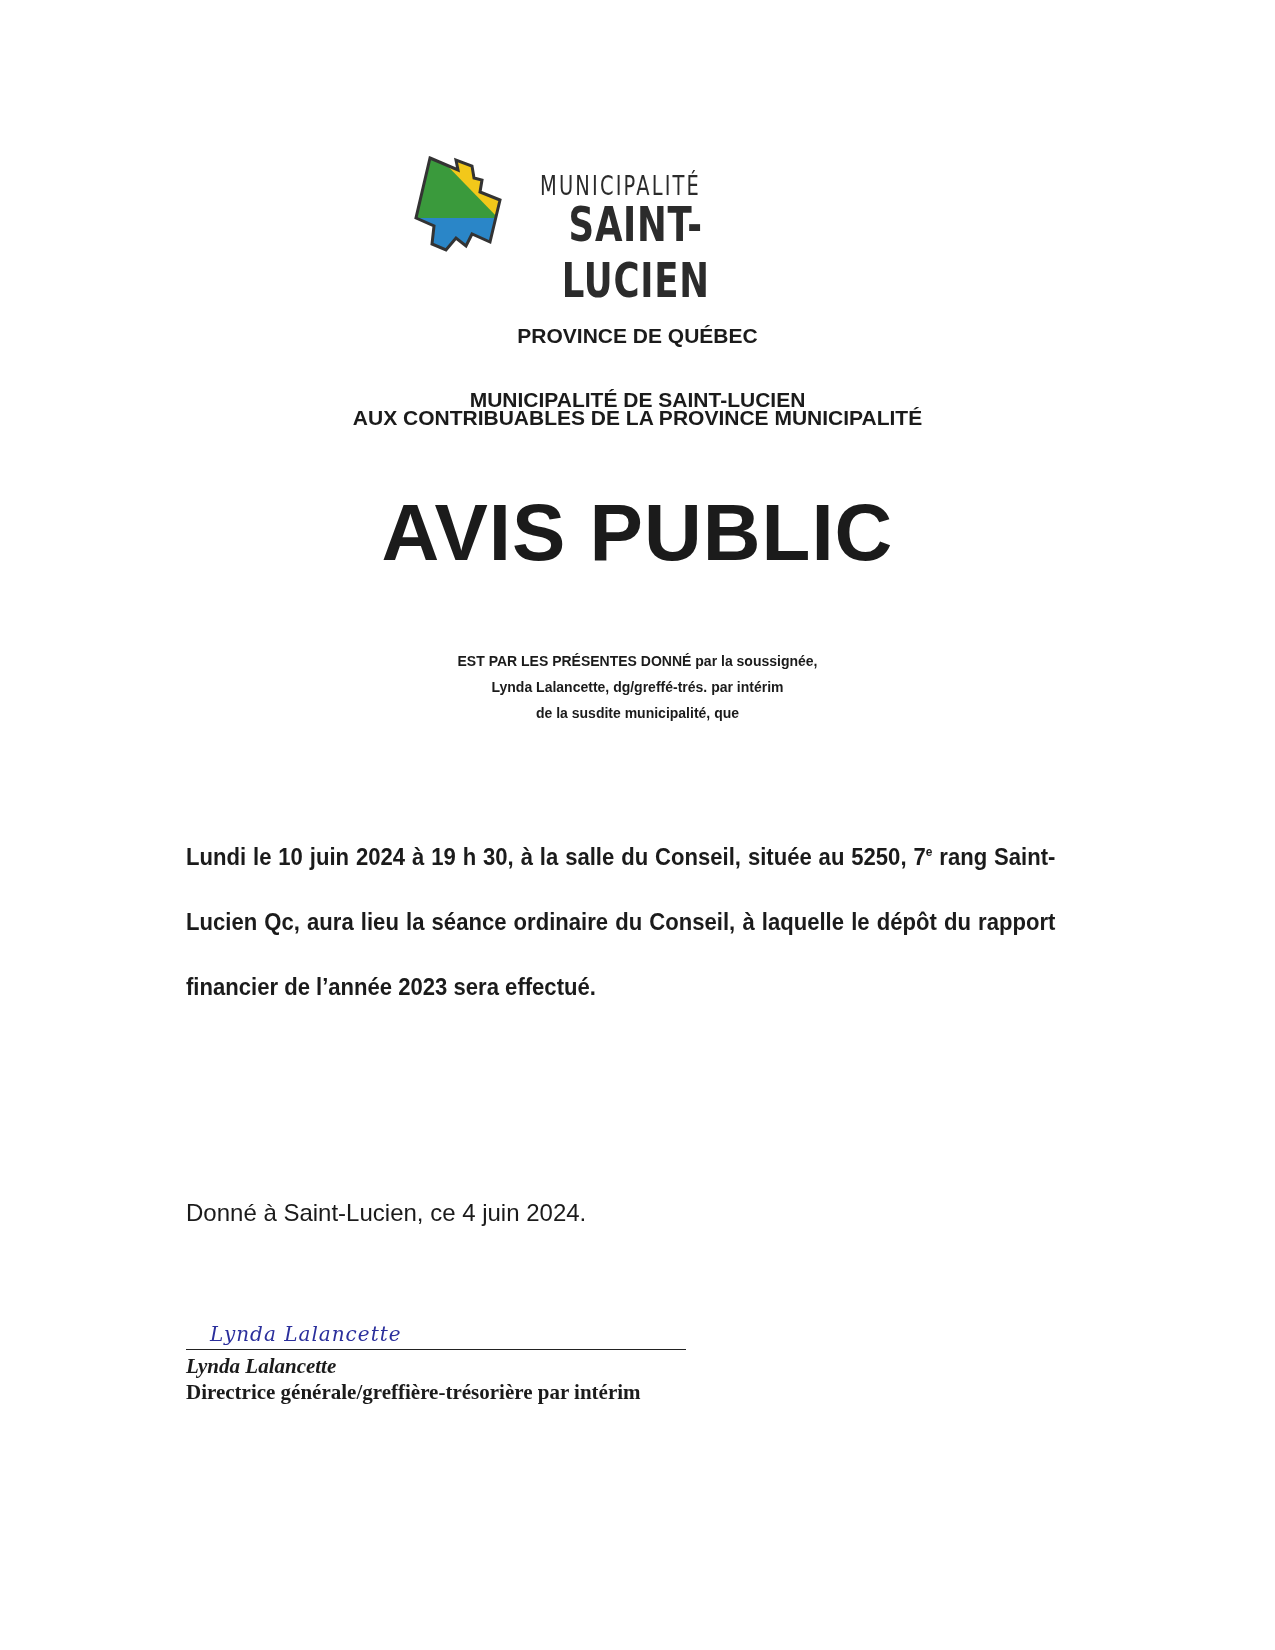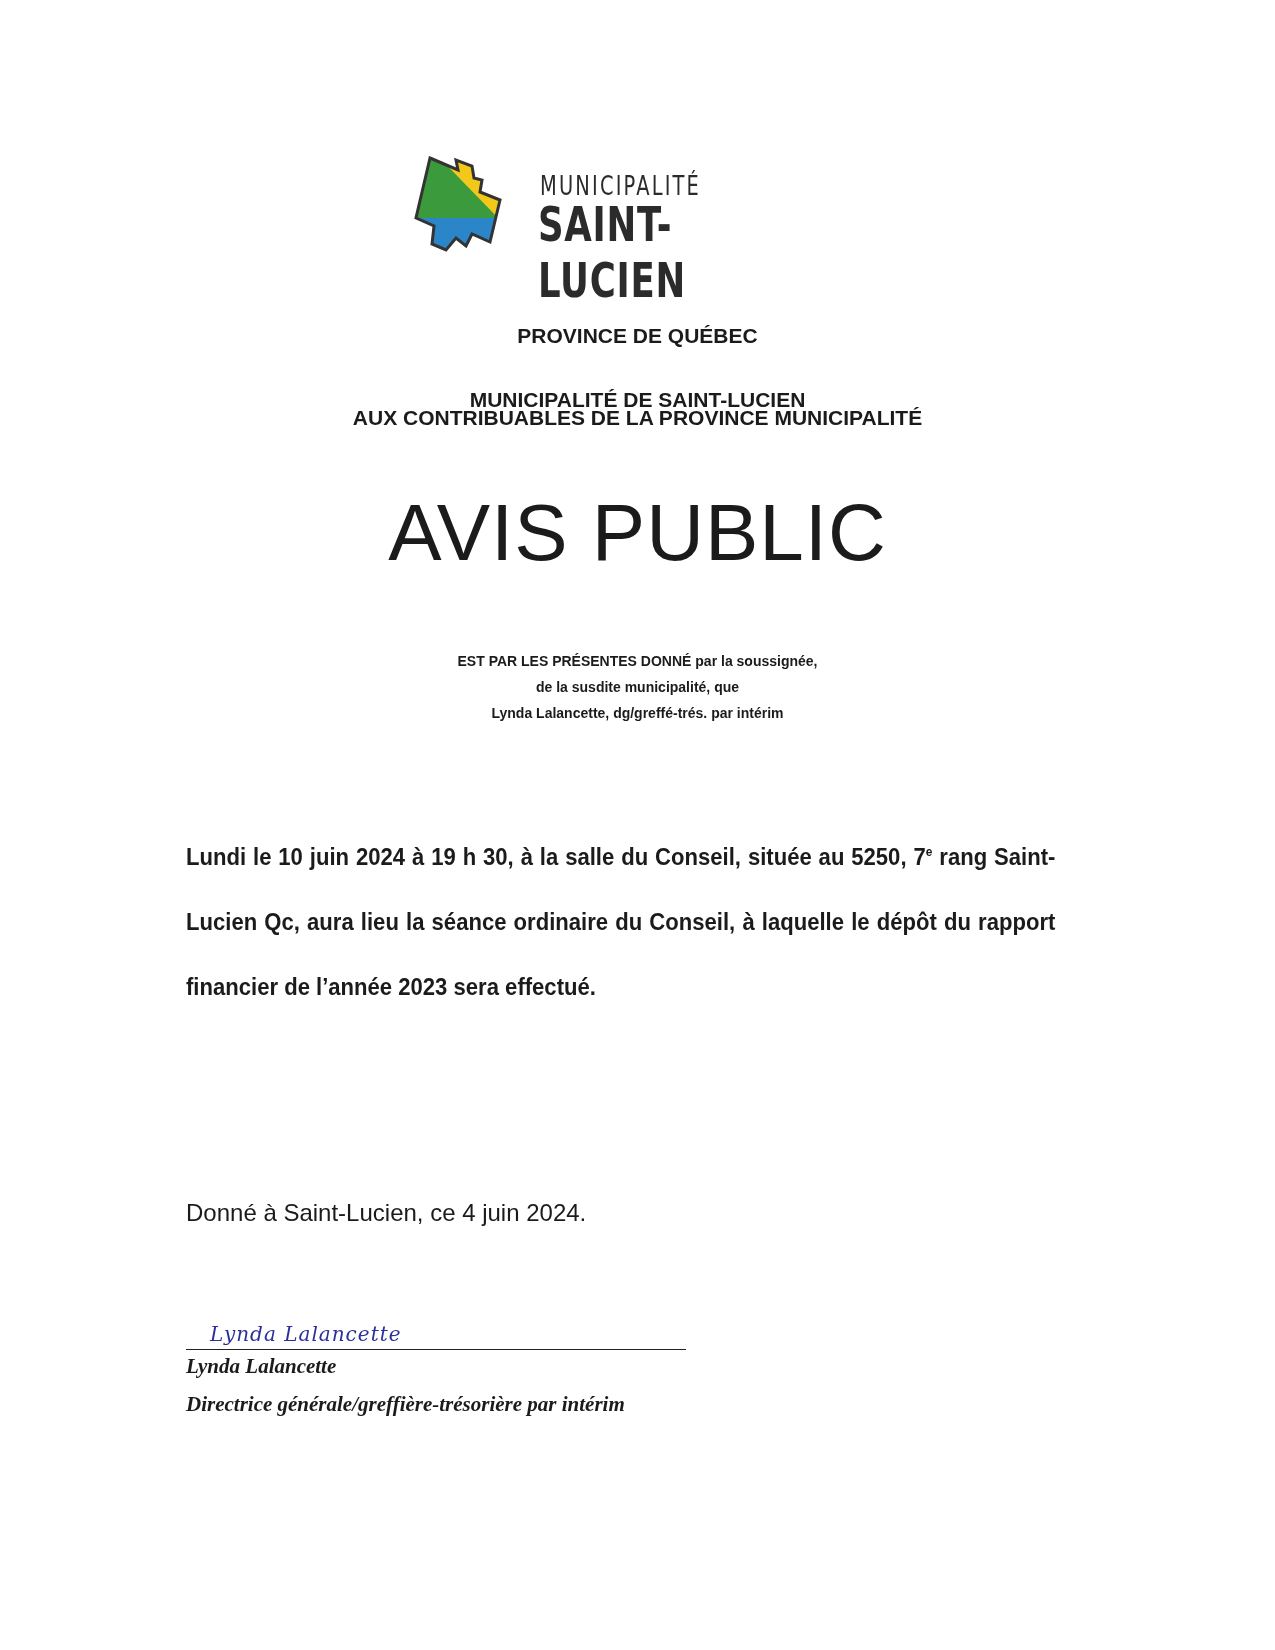--- a/index.html
+++ b/index.html
@@ -1,42 +1,42 @@
 <!DOCTYPE html>
 <html><head>
   <meta charset="utf-8">
   <style>
     html, body { margin: 0; padding: 0; background: #ffffff; }
     body { width: 1275px; height: 1650px; position: relative; overflow: hidden; color: #1b1b1b; }
-    .abs { position: absolute; }
+    .abs { position: absolute; text-align: center; }
 
     
     .logo { left: 412px; top: 150px; width: 390px; height: 110px; }
     .logo svg { position: absolute; left: 0; top: 0; }
     .logo-word1 { position: absolute; left: 128px; top: 20px; font-family: "DejaVu Sans", sans-serif; font-size: 27px; letter-spacing: 3px; color: #2b2b2b; transform: scaleX(0.72); transform-origin: left top; font-weight: normal; }
     .logo-word2 { position: absolute; left: 126px; top: 46px; font-family: "DejaVu Sans", sans-serif; font-size: 48px; font-weight: bold; color: #2b2b2b; transform: scaleX(0.74); transform-origin: left top; letter-spacing: 1px; }
 
     .center { left: 0; width: 1275px; text-align: center; font-family: "Liberation Sans", sans-serif; }
     .hdr { font-weight: bold; font-size: 21px; line-height: 28px; }
     .hdr1 { top: 322px; }
     .hdr2 { top: 350px; margin-top: 36px; }
     .hdr3 { top: 404px; }
-    .title { top: 488px; font-weight: normal; font-size: 80px; letter-spacing: 1px; line-height: 90px; }
+    .title { top: 488px; font-weight: bold; font-size: 80px; letter-spacing: 1px; line-height: 90px; }
 
     .intro { top: 648px; font-size: 14px; line-height: 26px; font-weight: bold; }
 
     .body { left: 186px; width: 870px; top: 824px; font-family: "Liberation Sans", sans-serif; font-weight: bold; font-size: 24px; line-height: 65px; text-align: justify; transform: scaleX(0.92); transform-origin: left top; width: 945px; }
     .body sup { font-size: 13px; vertical-align: super; line-height: 0; }
 
     .given { left: 186px; top: 1199px; font-family: "Liberation Sans", sans-serif; font-size: 24px; }
 
     .sigline { left: 186px; top: 1349px; width: 500px; border-top: 1.5px solid #222; }
     .sighand { left: 210px; top: 1322px; font-family: "DejaVu Serif", serif; font-style: italic; font-size: 20px; color: #2b2f9c; letter-spacing: 1px; }
     .signame { left: 186px; top: 1354px; font-family: "Liberation Serif", serif; font-style: italic; font-weight: bold; font-size: 21px; }
-    .sigtitle { left: 186px; top: 1380px; font-family: "Liberation Serif", serif; font-style: italic; font-weight: bold; font-size: 21px; margin-top: 12px; }
+    .sigtitle { left: 186px; top: 1380px; font-family: "Liberation Serif", serif; font-weight: bold; font-size: 21px; }
   </style>
 </head>
 <body>
 
 <div class="abs logo">
   <svg width="120" height="110" viewBox="0 0 120 110">
     <defs>
       <clipPath id="pz">
         <path d="M18 8 L46 20 L44 10 L60 16 L62 28 L70 30 L68 42 L88 50 L78 92 L60 84 L54 96 L44 88 L34 100 L20 94 L22 76 L4 68 Z"></path>
       </clipPath>
@@ -53,22 +53,22 @@
 </div>
 
 <div class="abs center hdr hdr1">PROVINCE DE QUÉBEC</div>
 <div class="abs center hdr hdr2">MUNICIPALITÉ DE SAINT-LUCIEN</div>
 <div class="abs center hdr hdr3">AUX CONTRIBUABLES DE LA PROVINCE MUNICIPALITÉ</div>
 
 <div class="abs center title">AVIS PUBLIC</div>
 
 <div class="abs center intro">
   <div><span>EST PAR LES PRÉSENTES DONNÉ</span><span> par la soussignée,</span></div>
+  <div>Lynda Lalancette, dg/greffé-trés. par intérim</div>
   <div>de la susdite municipalité, que</div>
-  <div>Lynda Lalancette, dg/greffé-trés. par intérim</div>
 </div>
 
 <div class="abs body"><span>Lundi le 10 juin 2024 à 19 h 30, à la salle du Conseil, située au 5250, 7</span><sup>e</sup><span> rang Saint-Lucien Qc, aura lieu la séance ordinaire du Conseil, à laquelle le dépôt du rapport financier de l’année 2023 sera effectué.</span></div>
 
 <div class="abs given">Donné à Saint-Lucien, ce 4 juin 2024.</div>
 
 <div class="abs sighand">Lynda Lalancette</div>
 <div class="abs sigline"></div>
 <div class="abs signame">Lynda Lalancette</div>
 <div class="abs sigtitle">Directrice générale/greffière-trésorière par intérim</div>

